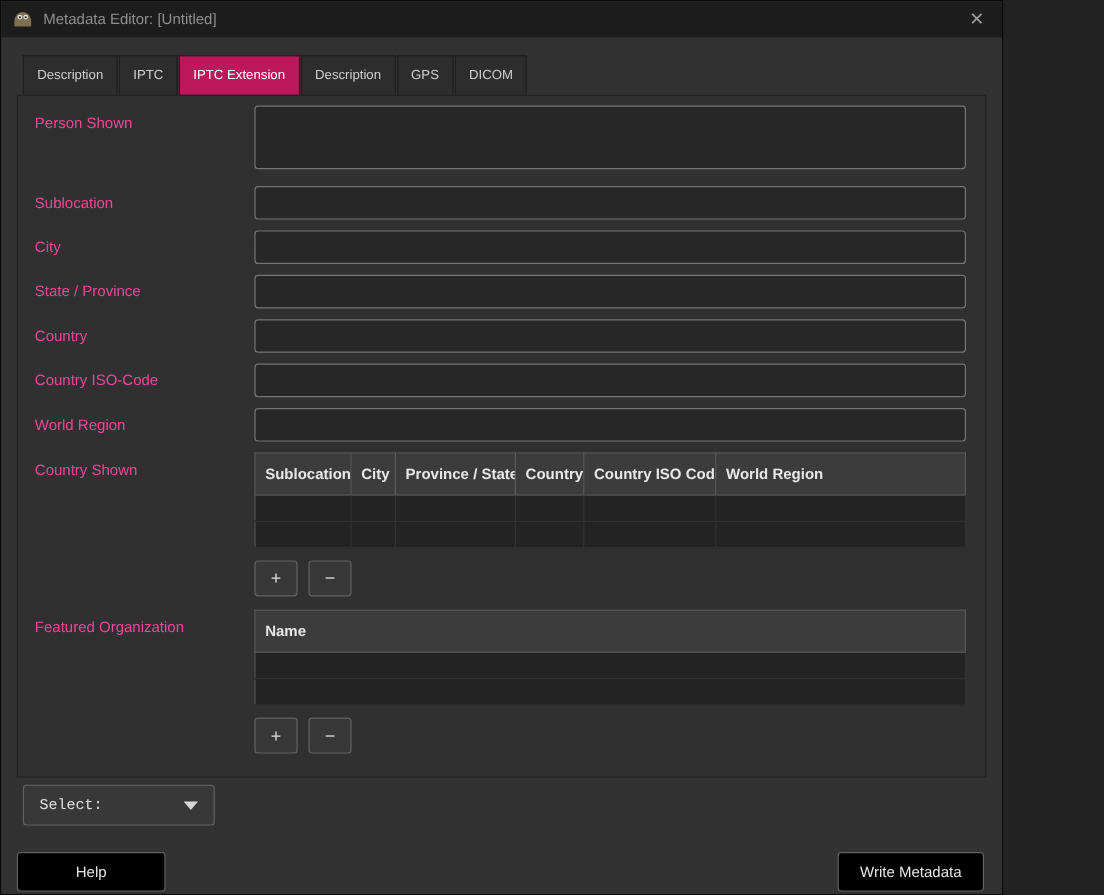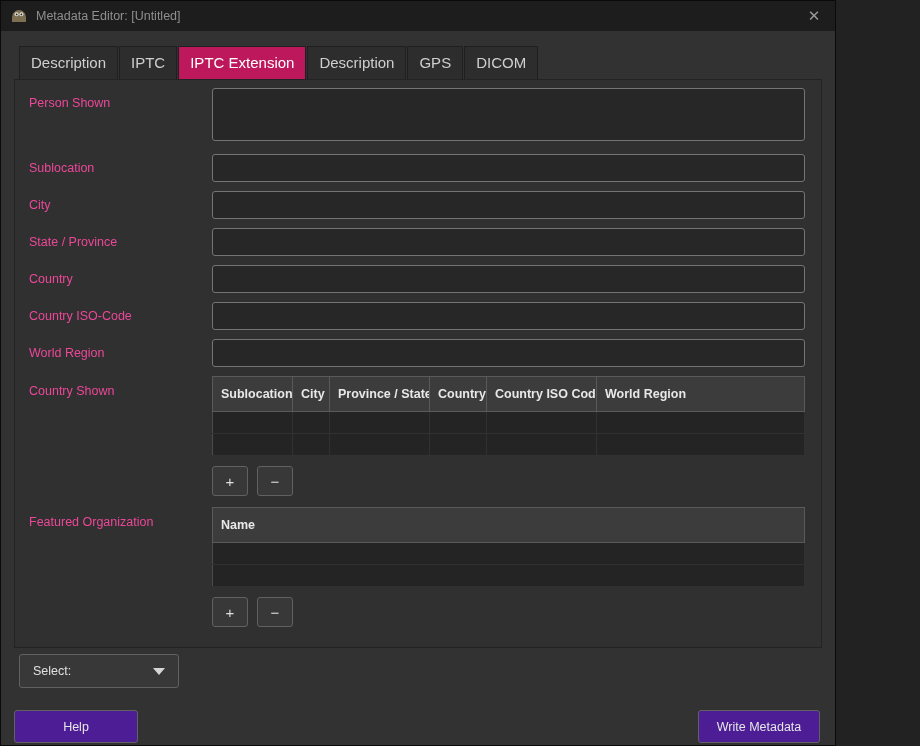--- a/index.html
+++ b/index.html
@@ -34,21 +34,21 @@
     margin: 15px 13px 0 18px;
     height: 33px; flex: 0 0 33px;
   }
   .tab {
     height: 33px; line-height: 32px;
     padding: 0 11px;
     background: #2d2d2d;
     border: 1px solid #1f1f1f;
     border-bottom: none;
     color: #cfcfcf;
-    font-size: 15px;
+    font-size: 11px;
     margin-right: 1px;
     white-space: nowrap;
   }
   .tab.active { background: #be185d; color: #ffffff; }
   
   .content {
     flex: 1 1 auto;
     margin: 0 13px;
     background: #303030;
     border: 1px solid #232323;
@@ -119,42 +119,42 @@
   }
   
   .select-row { flex: 0 0 40px; padding: 6px 0 0 18px; }
   .select-btn {
     width: 160px; height: 34px;
     background: #383838;
     border: 1px solid #616161;
     border-radius: 3px;
     color: #e0e0e0;
     font-size: 12.5px;
-    font-family: Liberation Sans, sans-serif;
+    font-family: Liberation Mono, monospace;
     display: flex; align-items: center;
     padding: 0 13px;
     cursor: default;
   }
   .select-btn .arrow {
     margin-left: auto;
     width: 0; height: 0;
     border-left: 6px solid transparent;
     border-right: 6px solid transparent;
     border-top: 7px solid #d6d6d6;
   }
   
   .footer {
     flex: 0 0 47px;
     display: flex; align-items: flex-start;
     padding: 12px 15px 0 13px;
     margin-top: 10px;
   }
   .btn {
     height: 33px;
-    background: #4c1d95;
+    background: #000000;
     border: 1px solid #616161;
     border-radius: 3px;
     color: #e6e6e6;
     font-size: 12.5px;
     font-family: "Liberation Sans", sans-serif;
     cursor: default;
   }
   .btn.help { min-width: 124px; }
   .btn.write { min-width: 122px; margin-left: auto; }
   .btn.cancel { min-width: 119px; margin-left: 9px; }

